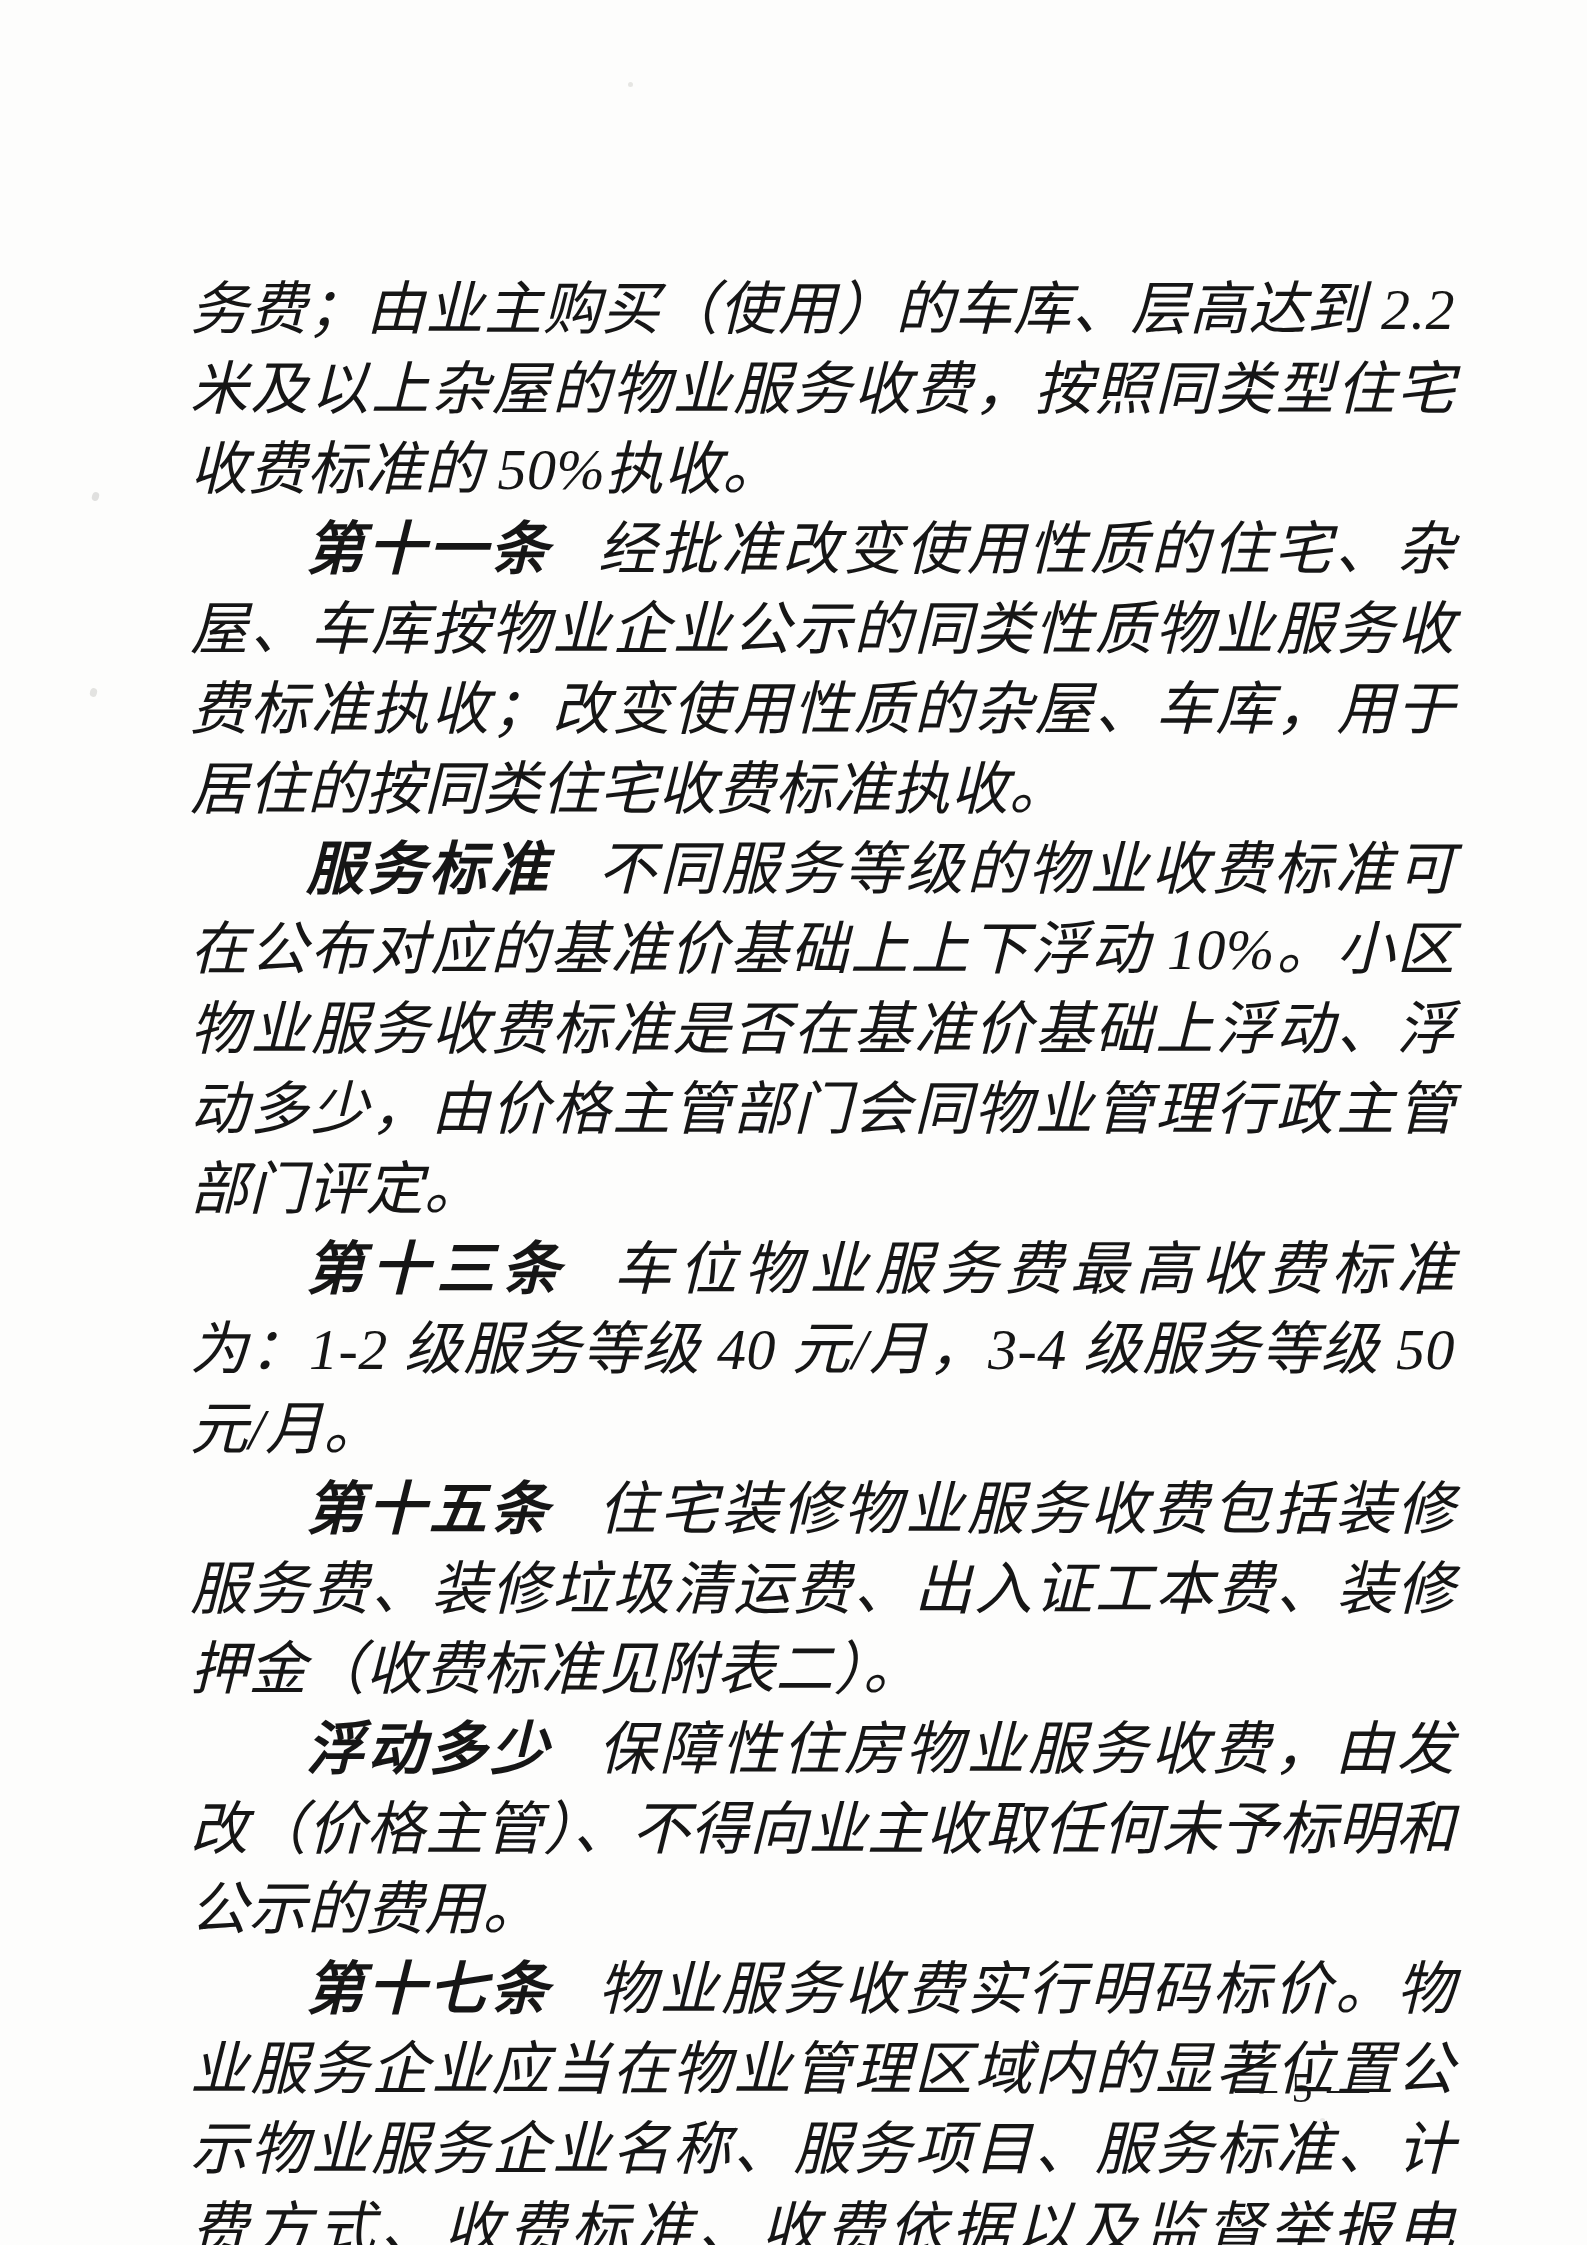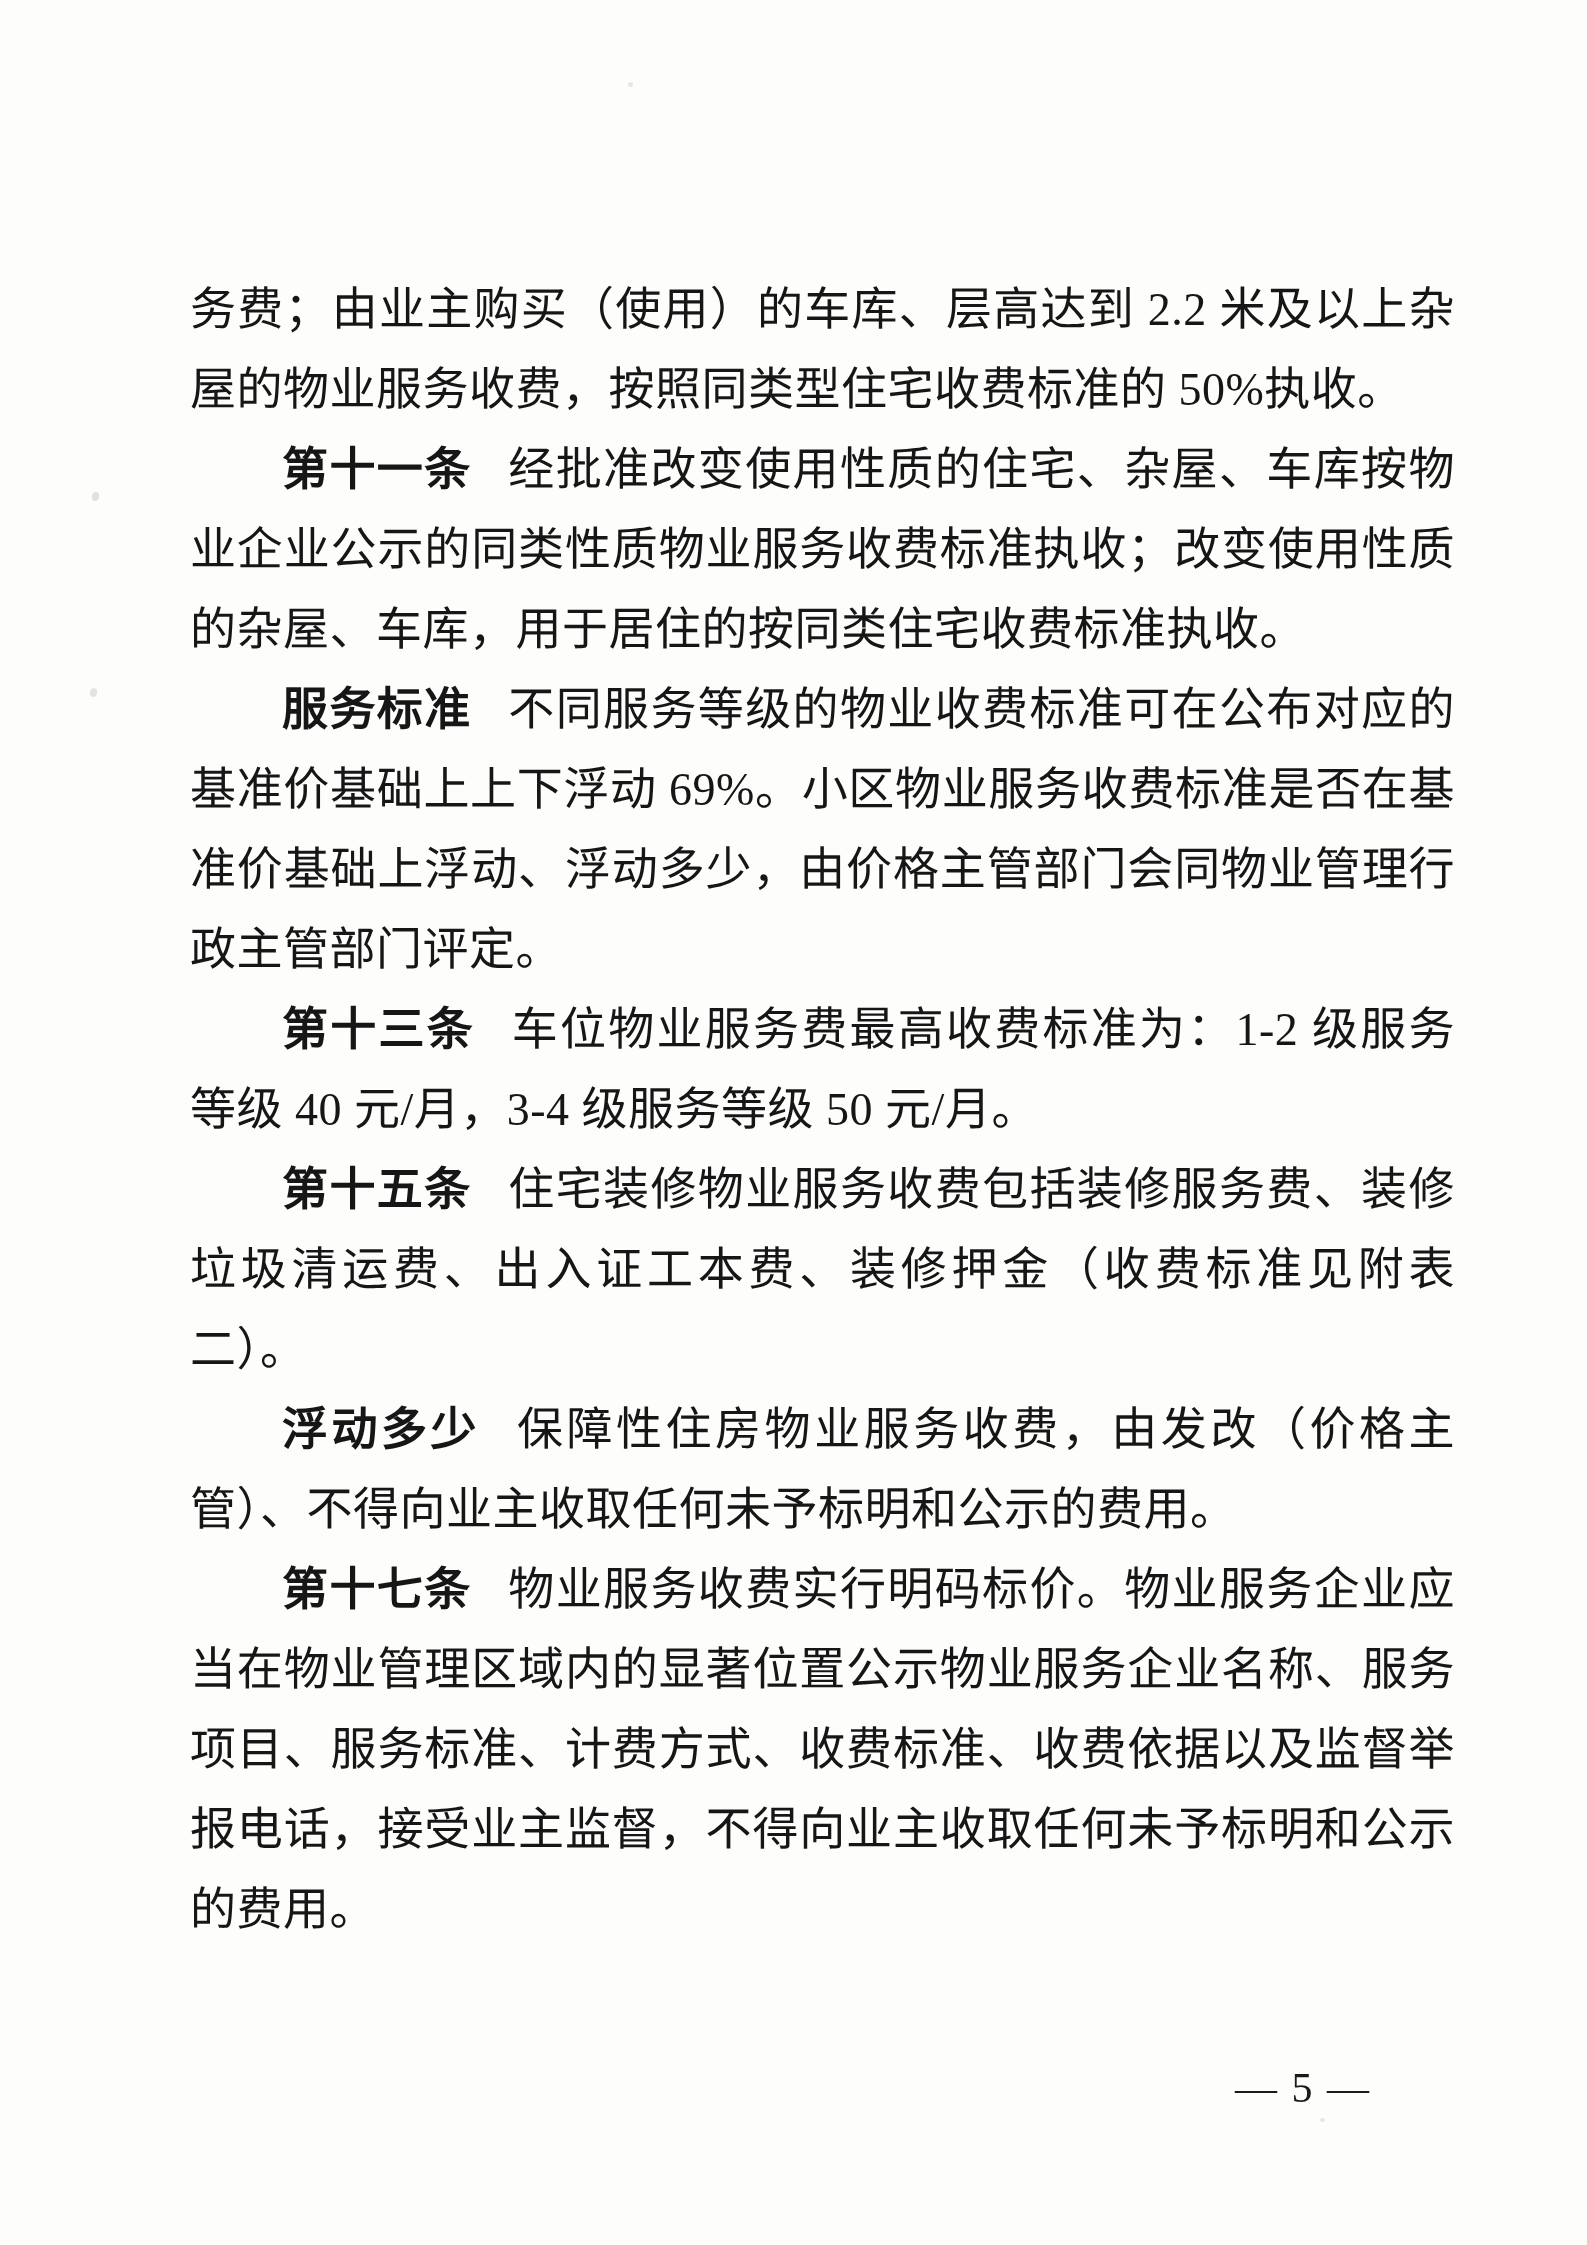--- a/index.html
+++ b/index.html
@@ -20,26 +20,27 @@
     inset: 0;
   }
   .text-block {
     position: absolute;
     left: 190px;
     top: 270px;
     width: 1265px;
   }
   p.para {
     margin: 0;
-    font-size: 46px;
+    font-size: 58px;
     line-height: 80px;
     text-align: justify;
     text-justify: inter-ideograph;
     letter-spacing: 0.5px;
     word-break: break-all;
+    font-style: italic;
   }
   p.para.indent {
     text-indent: 2em;
   }
   .art-heading {
     font-weight: bold;
     margin-right: 0.8em;
     margin-top: 45px;
   }
   .footer {
@@ -62,21 +63,21 @@
   .speck.s3 { left: 628px; top: 82px;   width: 5px; height: 5px; opacity: .45; }
   .speck.s4 { left: 1320px;top: 2118px; width: 5px; height: 4px; opacity: .4; }
 </style>
 </head>
 <body>
 
 <main class="page">
   <section class="text-block" id="paragraphs">
       <p class="para"><span>务费；由业主购买（使用）的车库、层高达到 2.2 米及以上杂屋的物业服务收费，按照同类型住宅收费标准的 50%执收。</span></p>
       <p class="para indent"><b class="art-heading">第十一条</b><span>经批准改变使用性质的住宅、杂屋、车库按物业企业公示的同类性质物业服务收费标准执收；改变使用性质的杂屋、车库，用于居住的按同类住宅收费标准执收。</span></p>
-      <p class="para indent"><b class="art-heading">服务标准</b><span>不同服务等级的物业收费标准可在公布对应的基准价基础上上下浮动 69%。小区物业服务收费标准是否在基准价基础上浮动、浮动多少，由价格主管部门会同物业管理行政主管部门评定。</span></p>
+      <p class="para indent"><b class="art-heading">服务标准</b><span>不同服务等级的物业收费标准可在公布对应的基准价基础上上下浮动 10%。小区物业服务收费标准是否在基准价基础上浮动、浮动多少，由价格主管部门会同物业管理行政主管部门评定。</span></p>
       <p class="para indent"><b class="art-heading">第十三条</b><span>车位物业服务费最高收费标准为：1-2 级服务等级 40 元/月，3-4 级服务等级 50 元/月。</span></p>
       <p class="para indent"><b class="art-heading">第十五条</b><span>住宅装修物业服务收费包括装修服务费、装修垃圾清运费、出入证工本费、装修押金（收费标准见附表二）。</span></p>
       <p class="para indent"><b class="art-heading">浮动多少</b><span>保障性住房物业服务收费，由发改（价格主管）、不得向业主收取任何未予标明和公示的费用。</span></p>
       <p class="para indent"><b class="art-heading">第十七条</b><span>物业服务收费实行明码标价。物业服务企业应当在物业管理区域内的显著位置公示物业服务企业名称、服务项目、服务标准、计费方式、收费标准、收费依据以及监督举报电话，接受业主监督，不得向业主收取任何未予标明和公示的费用。</span></p>
     </section>
 
   <div class="footer">— 5 —</div>
 
   <span class="speck s1"></span>
   <span class="speck s2"></span>

